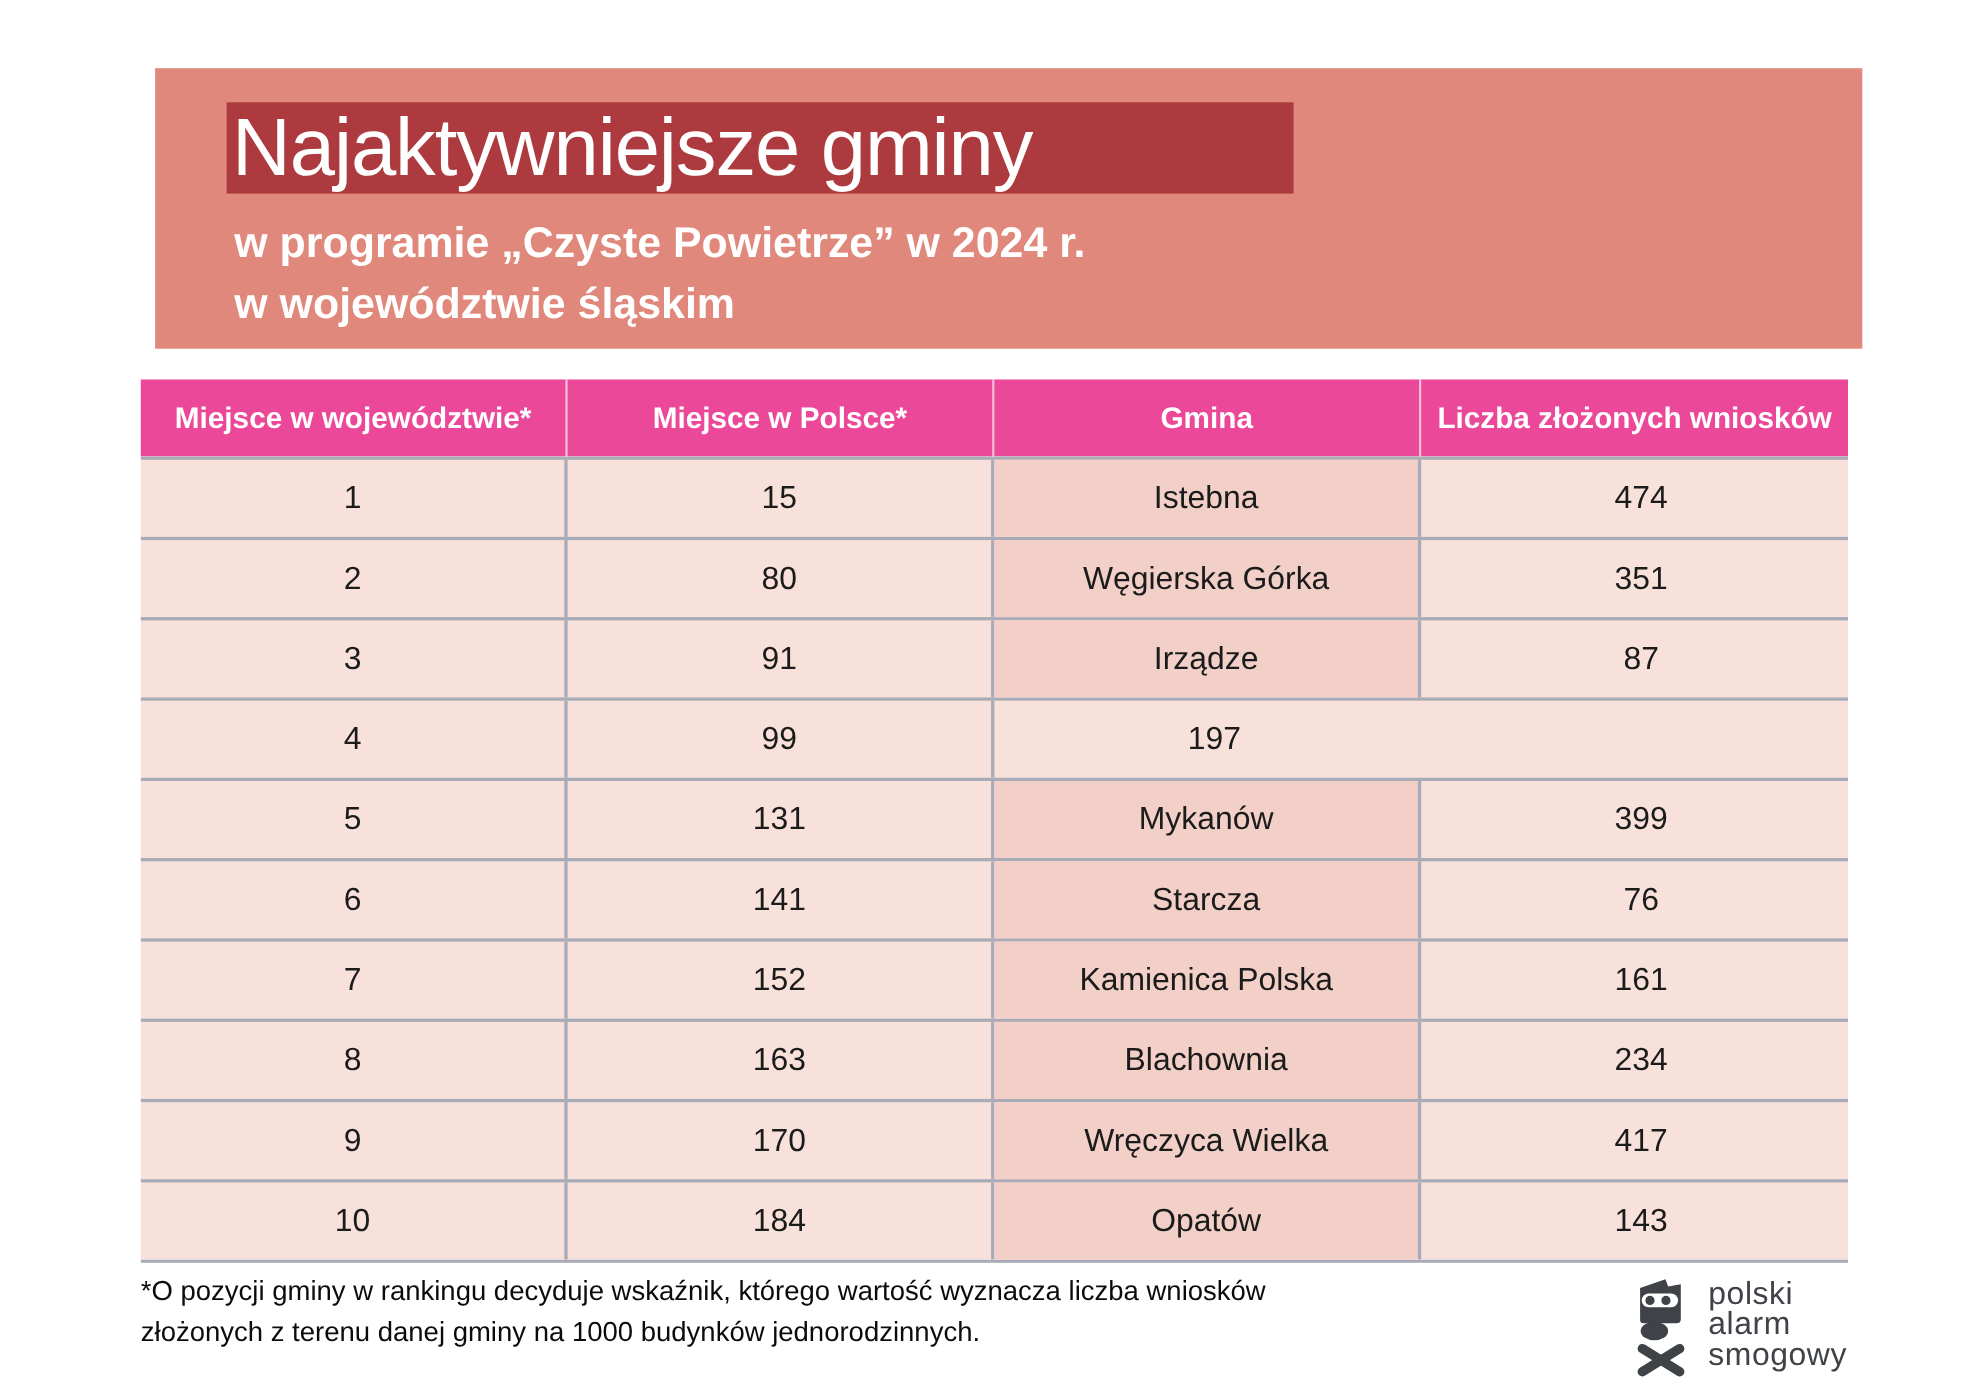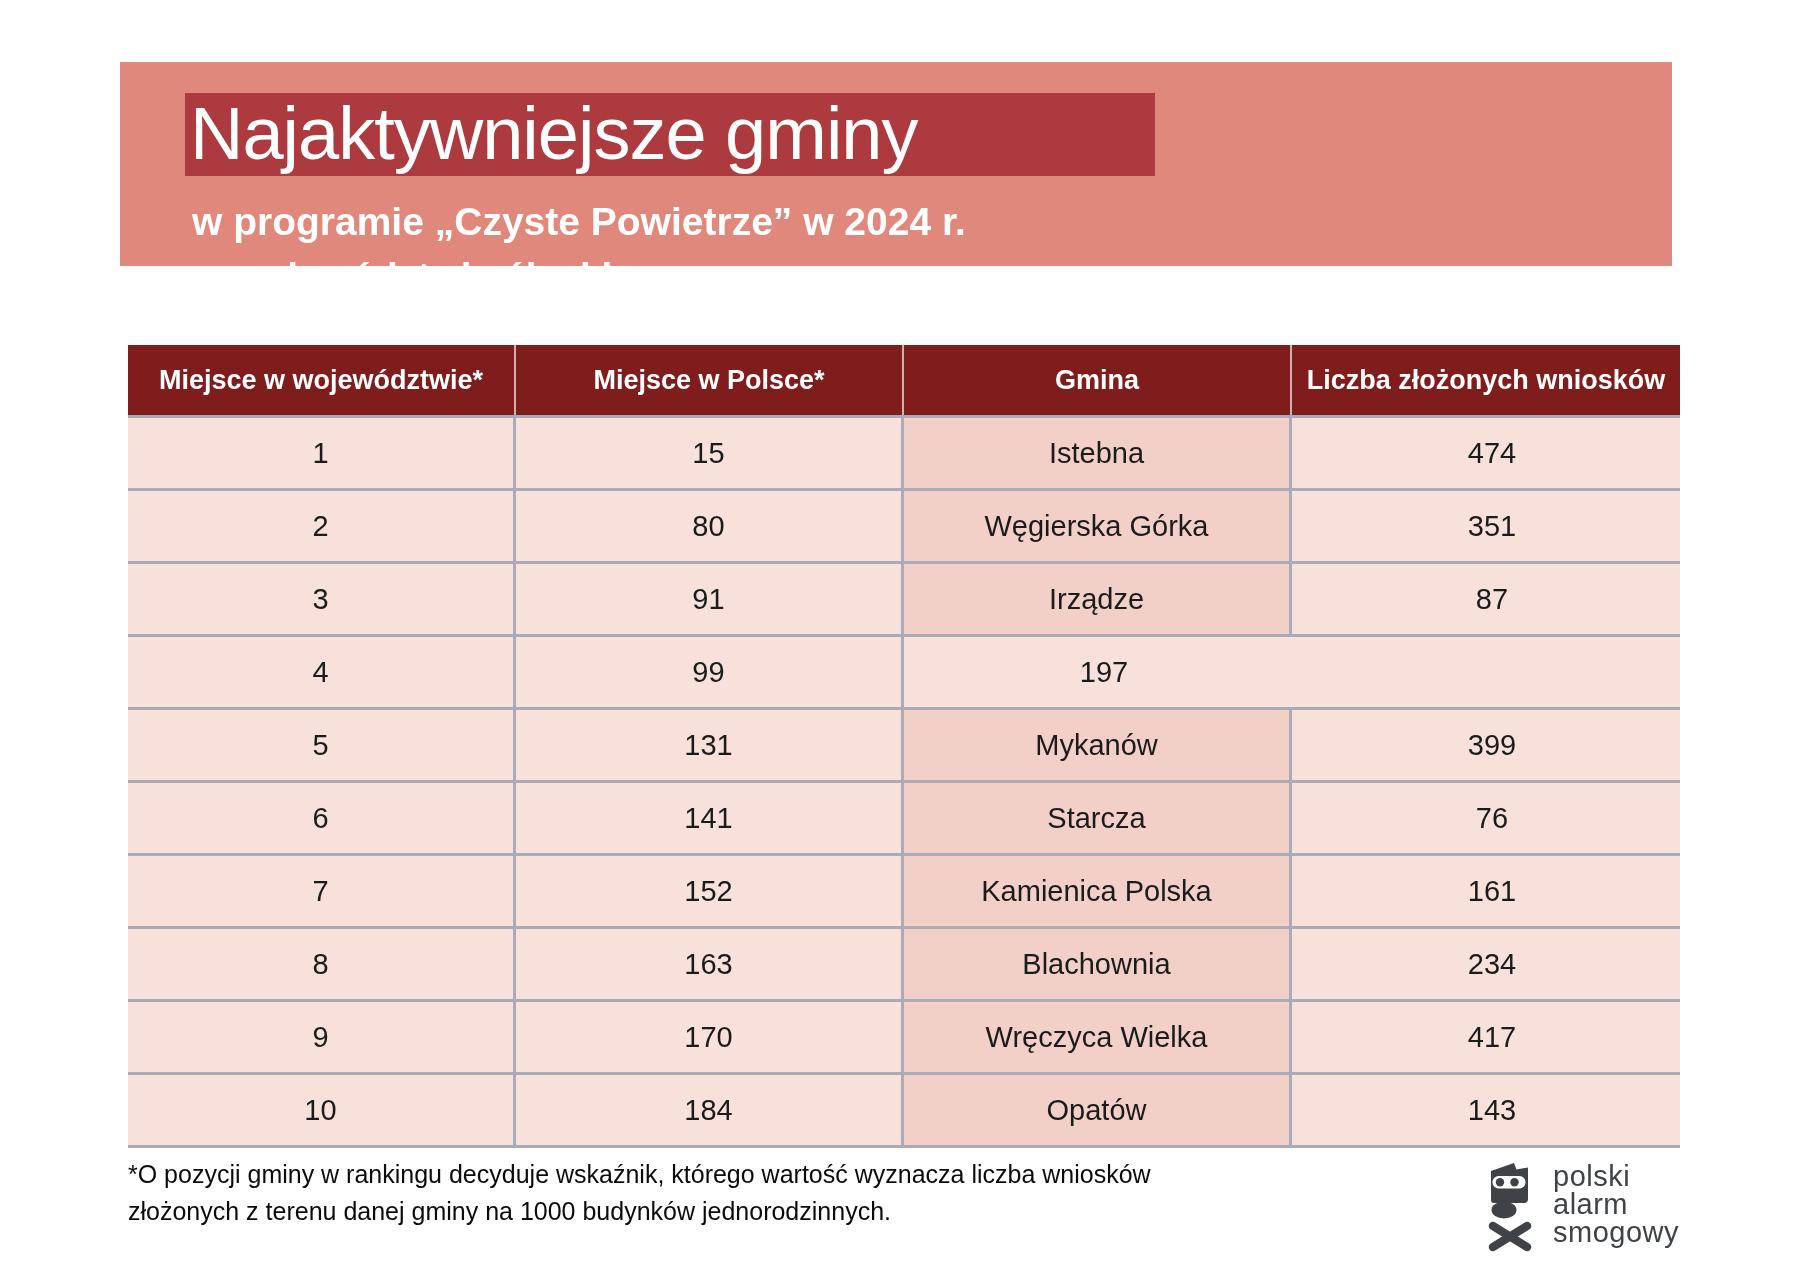--- a/index.html
+++ b/index.html
@@ -2,34 +2,34 @@
 <html><head>
 <meta charset="utf-8">
 <style>
   * { margin:0; padding:0; box-sizing:border-box; }
   html,body { background:#ffffff; }
   body {
     width:1800px; height:1273px; position:relative; overflow:hidden;
     font-family:"Liberation Sans", sans-serif;
   }
   
-  .band { position:absolute; left:120px; top:62px; width:1552px; height:204px; background:#E0887B; }
+  .band { position:absolute; left:141px; top:62px; width:1552px; height:255px; background:#E0887B; }
   .title-box { position:absolute; left:65px; top:31px; width:970px; height:83px; background:#AC3A3E; }
   .title {
     position:absolute; left:70px; top:34px; font-size:74px; line-height:76px;
     font-weight:400; color:#ffffff; letter-spacing:-1px; white-space:nowrap;
   }
   .subtitle {
     position:absolute; left:72px; top:132px; color:#ffffff;
     font-size:39px; line-height:55px; font-weight:bold; white-space:nowrap;
   }
   
   .table { position:absolute; left:128px; top:345px; width:1552px; border-bottom:3px solid #A9ABB6; }
   .thead {
-    display:grid; grid-template-columns:repeat(4,1fr); height:70px; background:#7f1d1d;
+    display:grid; grid-template-columns:repeat(4,1fr); height:70px; background:#ec4899;
   }
   .th {
     display:flex; align-items:center; justify-content:center; text-align:center;
     color:#ffffff; font-weight:bold; font-size:27px;
     border-right:2px solid rgba(255,255,255,0.65);
   }
   .th:last-child { border-right:none; }
   .trow {
     display:grid; grid-template-columns:repeat(4,1fr); height:73px;
     background:#F8E1DB; border-top:3px solid #A9ABB6;

